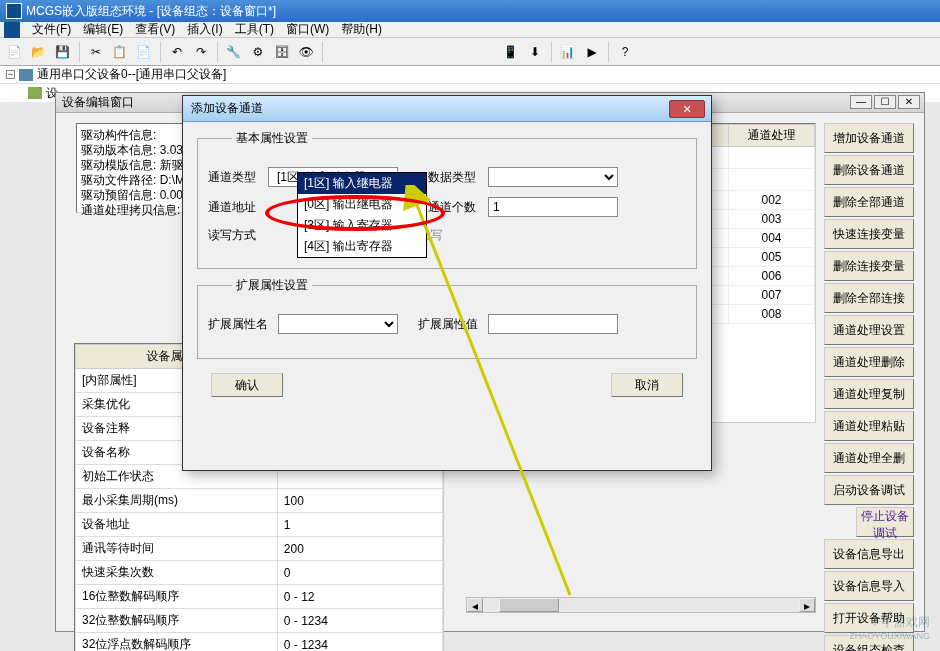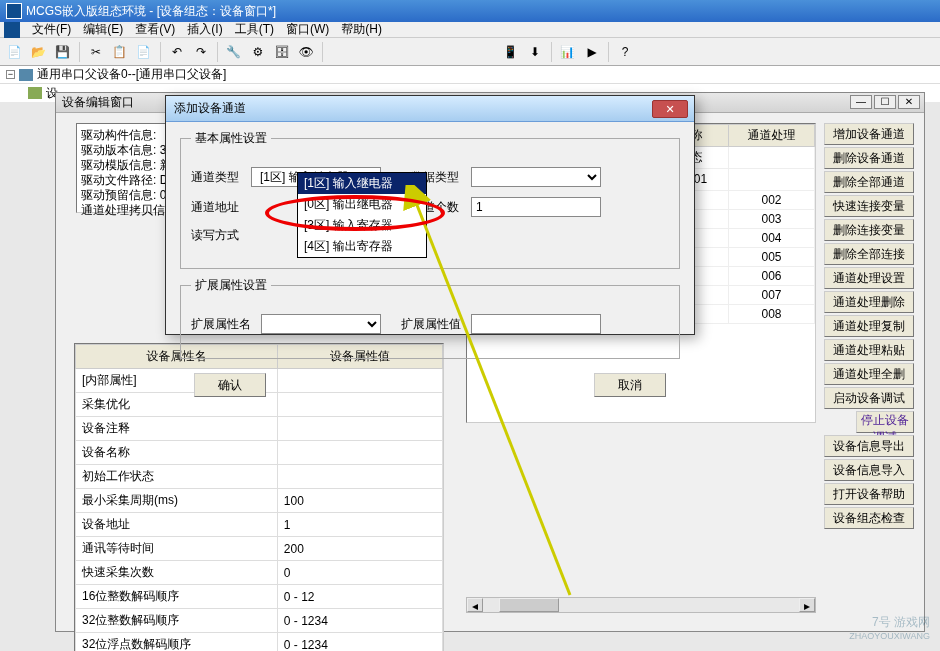--- a/index.html
+++ b/index.html
@@ -26,33 +26,33 @@
 .info-box { position: absolute; left: 20px; top: 30px; width: 380px; height: 90px; border: 1px inset #ccc; background: #fff; padding: 4px; line-height: 15px; }
 
 .grid-box { position: absolute; left: 410px; top: 30px; width: 350px; height: 300px; background: #fff; border: 1px inset #ccc; }
 .grid-box table { width: 100%; border-collapse: collapse; }
 .grid-box th { background: #ece9d8; border: 1px solid #ccc; padding: 2px 4px; font-weight: normal; text-align: center; }
 .grid-box td { border: 1px solid #eee; padding: 2px 4px; text-align: center; }
 .grid-box td.idx { text-align: left; }
 .grid-box .rowico { width: 12px; height: 10px; display: inline-block; background: #4a7; margin-right: 2px; vertical-align: middle; }
 
 .btn-col { position: absolute; right: 10px; top: 30px; width: 90px; display: flex; flex-direction: column; gap: 2px; }
-.btn-col button { height: 22px; background: #ece9d8; border: 1px outset #ccc; font-size: 12px; }
+.btn-col button { height: 30px; background: #ece9d8; border: 1px outset #ccc; font-size: 12px; }
 .btn-col button.disabled { color: #4c1d95; margin-left: 32px; }
 
 .prop-box { position: absolute; left: 18px; top: 250px; width: 370px; border: 1px inset #ccc; background: #fff; }
 .prop-box table { width: 100%; border-collapse: collapse; }
 .prop-box th { background: #ece9d8; border: 1px solid #ccc; padding: 3px 6px; font-weight: normal; text-align: center; }
 .prop-box td { border: 1px solid #ddd; padding: 3px 6px; }
 
-.dialog { position: absolute; left: 165px; top: 95px; width: 530px; height: 240px; background: #f0f0f0; border: 1px solid #333; box-shadow: 4px 4px 12px rgba(0,0,0,.3); z-index: 50; }
+.dialog { position: absolute; left: 182px; top: 95px; width: 530px; height: 376px; background: #f0f0f0; border: 1px solid #333; box-shadow: 4px 4px 12px rgba(0,0,0,.3); z-index: 50; }
 .dialog .dlg-title { height: 26px; background: linear-gradient(#d6ecff,#a7cdf0); display: flex; align-items: center; padding: 0 8px; border-bottom: 1px solid #6b9dd8; }
 .dialog .dlg-close { position: absolute; right: 6px; top: 4px; width: 36px; height: 18px; background: #c75050; color: #fff; text-align: center; border-radius: 2px; border: 1px solid #933; line-height: 16px; font-size: 11px; }
 .dialog fieldset { margin: 8px 14px; border: 1px solid #aaa; padding: 10px 10px 14px; }
-.dialog fieldset legend { padding: 0 4px; }
+.dialog fieldset legend { padding: 0 4px; margin-left: 24px; }
 .dialog .row { display: flex; align-items: center; margin: 10px 0; }
 .dialog .row label { width: 60px; }
 .dialog select, .dialog input[type=text] { height: 20px; border: 1px solid #888; background: #fff; padding: 0 4px; }
 .dialog .btns { display: flex; justify-content: space-between; padding: 6px 28px; }
 .dialog .btns button { width: 72px; height: 24px; background: #ece9d8; border: 1px outset #ccc; }
 
 .dropdown { position: absolute; background: #fff; border: 1px solid #000; z-index: 60; }
 .dropdown .opt { padding: 2px 6px; white-space: nowrap; }
 .dropdown .opt.sel { background: #0a246a; color: #fff; }
 

